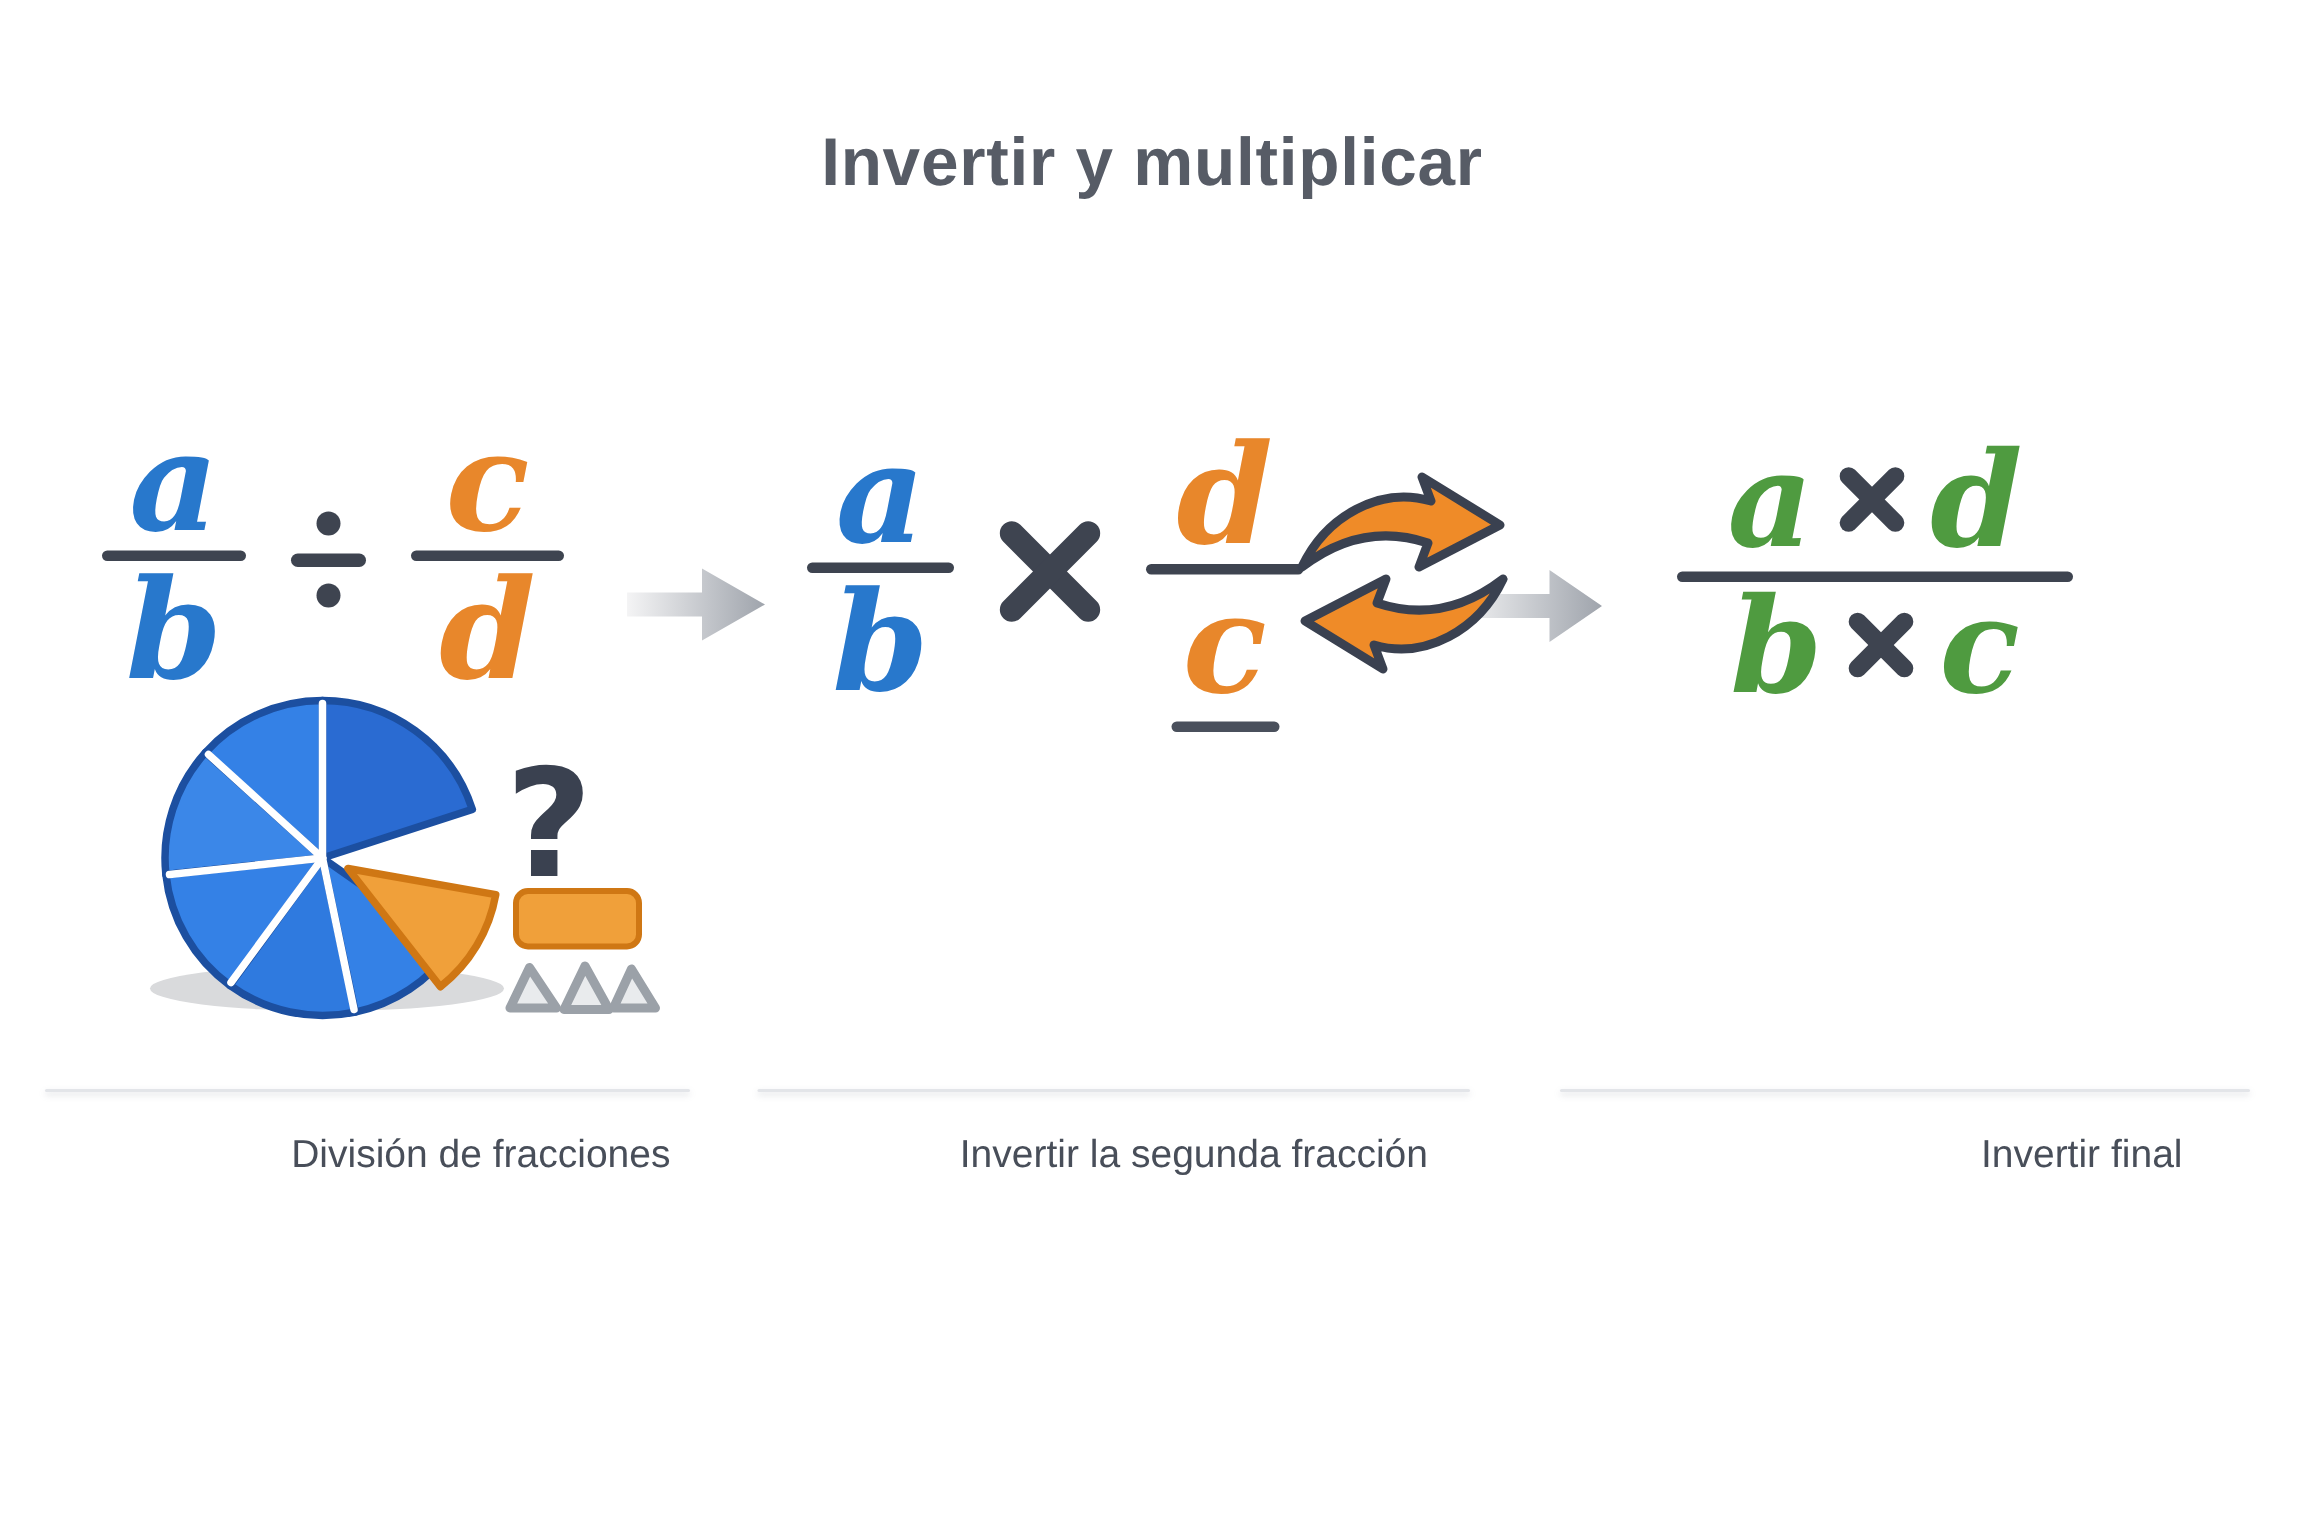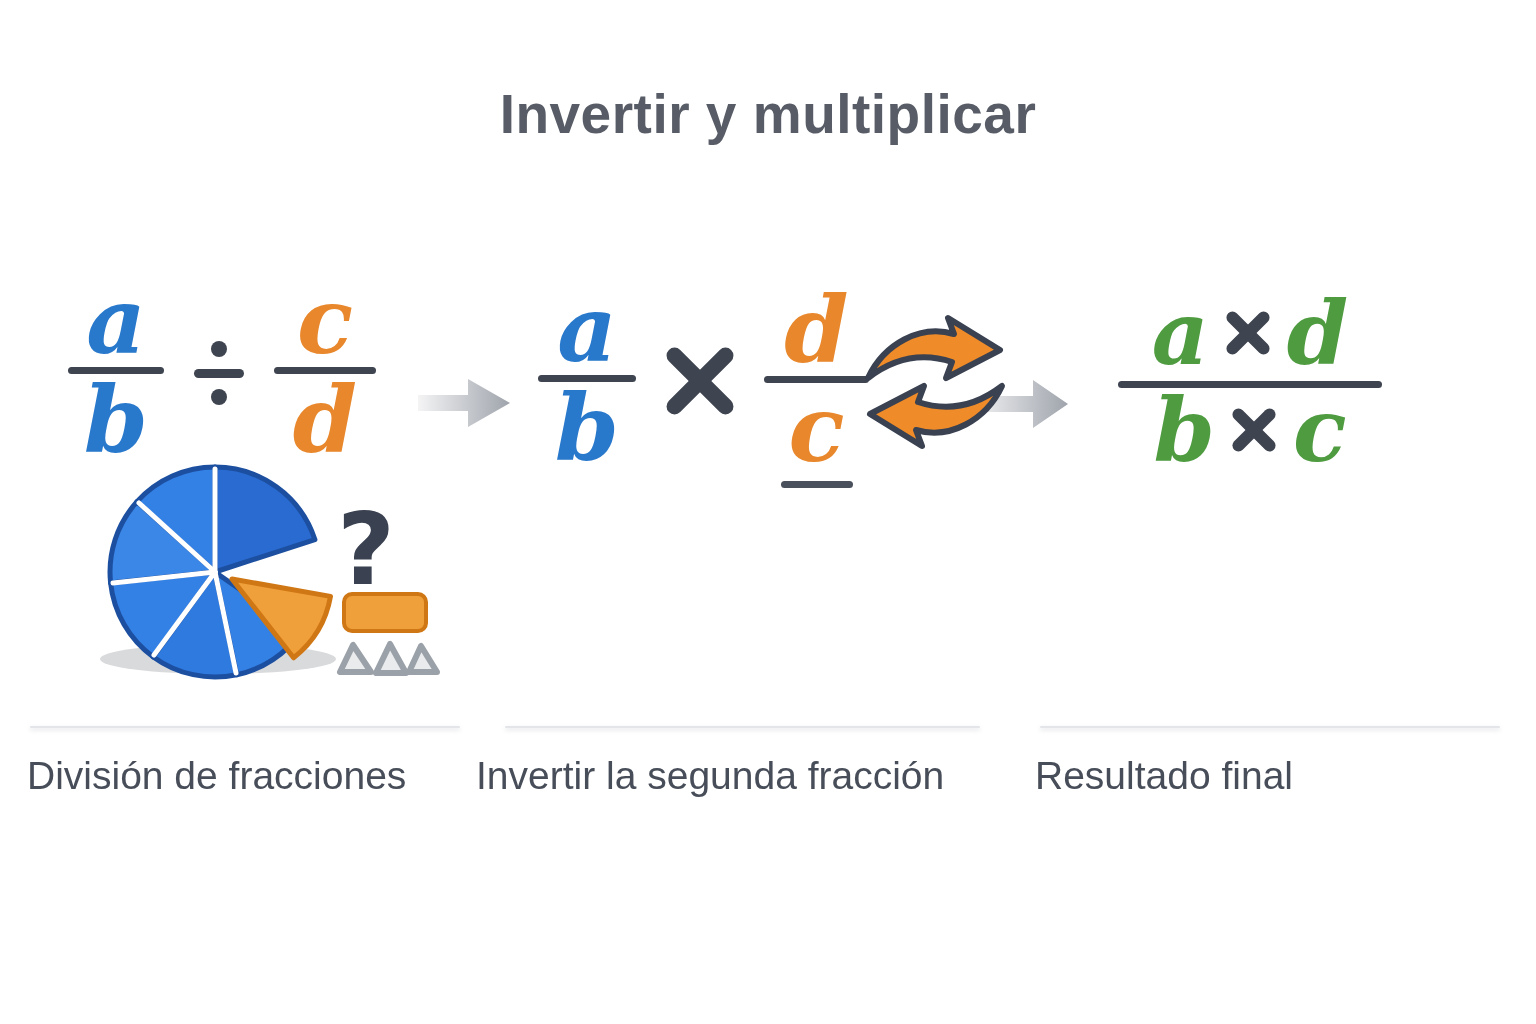--- a/index.html
+++ b/index.html
@@ -3,21 +3,21 @@
 <meta charset="utf-8">
 <style>
   * { margin:0; padding:0; box-sizing:border-box; }
   html,body { width:1536px; height:1024px; }
   body {
     position:relative; background:#ffffff; overflow:hidden;
     font-family:"Liberation Sans", sans-serif;
   }
   .page-title {
     position:absolute; top:82px; left:0; width:1536px; text-align:center;
-    font-size:55px; font-weight:700; color:#575c66; letter-spacing:.5px;
+    font-size:45px; font-weight:700; color:#575c66; letter-spacing:.5px;
   }
   
   .eq-group { position:absolute; display:flex; align-items:center; }
   .frac { display:inline-flex; flex-direction:column; align-items:center; }
   .frac .num, .frac .den {
     font-family:"DejaVu Serif", serif; font-style:italic; font-weight:700;
     font-size:92px; line-height:78px;
   }
   .frac .den { line-height:86px; }
   .fbar { height:7px; background:#3e4450; border-radius:3.5px; margin:7px 0 3px; }
@@ -40,22 +40,22 @@
   .result-row .letter {
     font-family:"DejaVu Serif", serif; font-style:italic; font-weight:700;
     font-size:88px; line-height:80px;
   }
   .result-col { position:absolute; display:flex; flex-direction:column; align-items:center; }
   
   .svg-abs { position:absolute; }
   
   .divider { position:absolute; top:726px; height:2px; background:#e3e5e9;
              box-shadow:0 2px 4px rgba(130,138,150,.28); border-radius:1px; }
-  .step-label { position:absolute; top:754px; text-align:left;
-                font-size:39px; color:#484e59; }
+  .step-label { position:absolute; top:754px; text-align:right;
+                font-size:26px; color:#484e59; }
 </style>
 </head>
 <body>
 
 <div class="page-title">Invertir y multiplicar</div>
 
 <div class="eq-group" style="left:68px; top:282px;">
   <div class="frac">
     <span class="num blue">a</span>
     <span class="fbar" style="width:96px;"></span>
@@ -164,13 +164,13 @@
     <path d="M336 194 L324 220 L352 220 Z"></path>
   </g>
 </svg>
 
 <div class="divider" style="left:30px;  width:430px;"></div>
 <div class="divider" style="left:505px; width:475px;"></div>
 <div class="divider" style="left:1040px; width:460px;"></div>
 
 <div class="step-label" style="left:27px;  width:420px;">División de fracciones</div>
 <div class="step-label" style="left:476px; width:476px;">Invertir la segunda fracción</div>
-<div class="step-label" style="left:1035px; width:420px;">Resultado final</div>
+<div class="step-label" style="left:1035px; width:420px;">Invertir final</div>
 
 </body></html>

